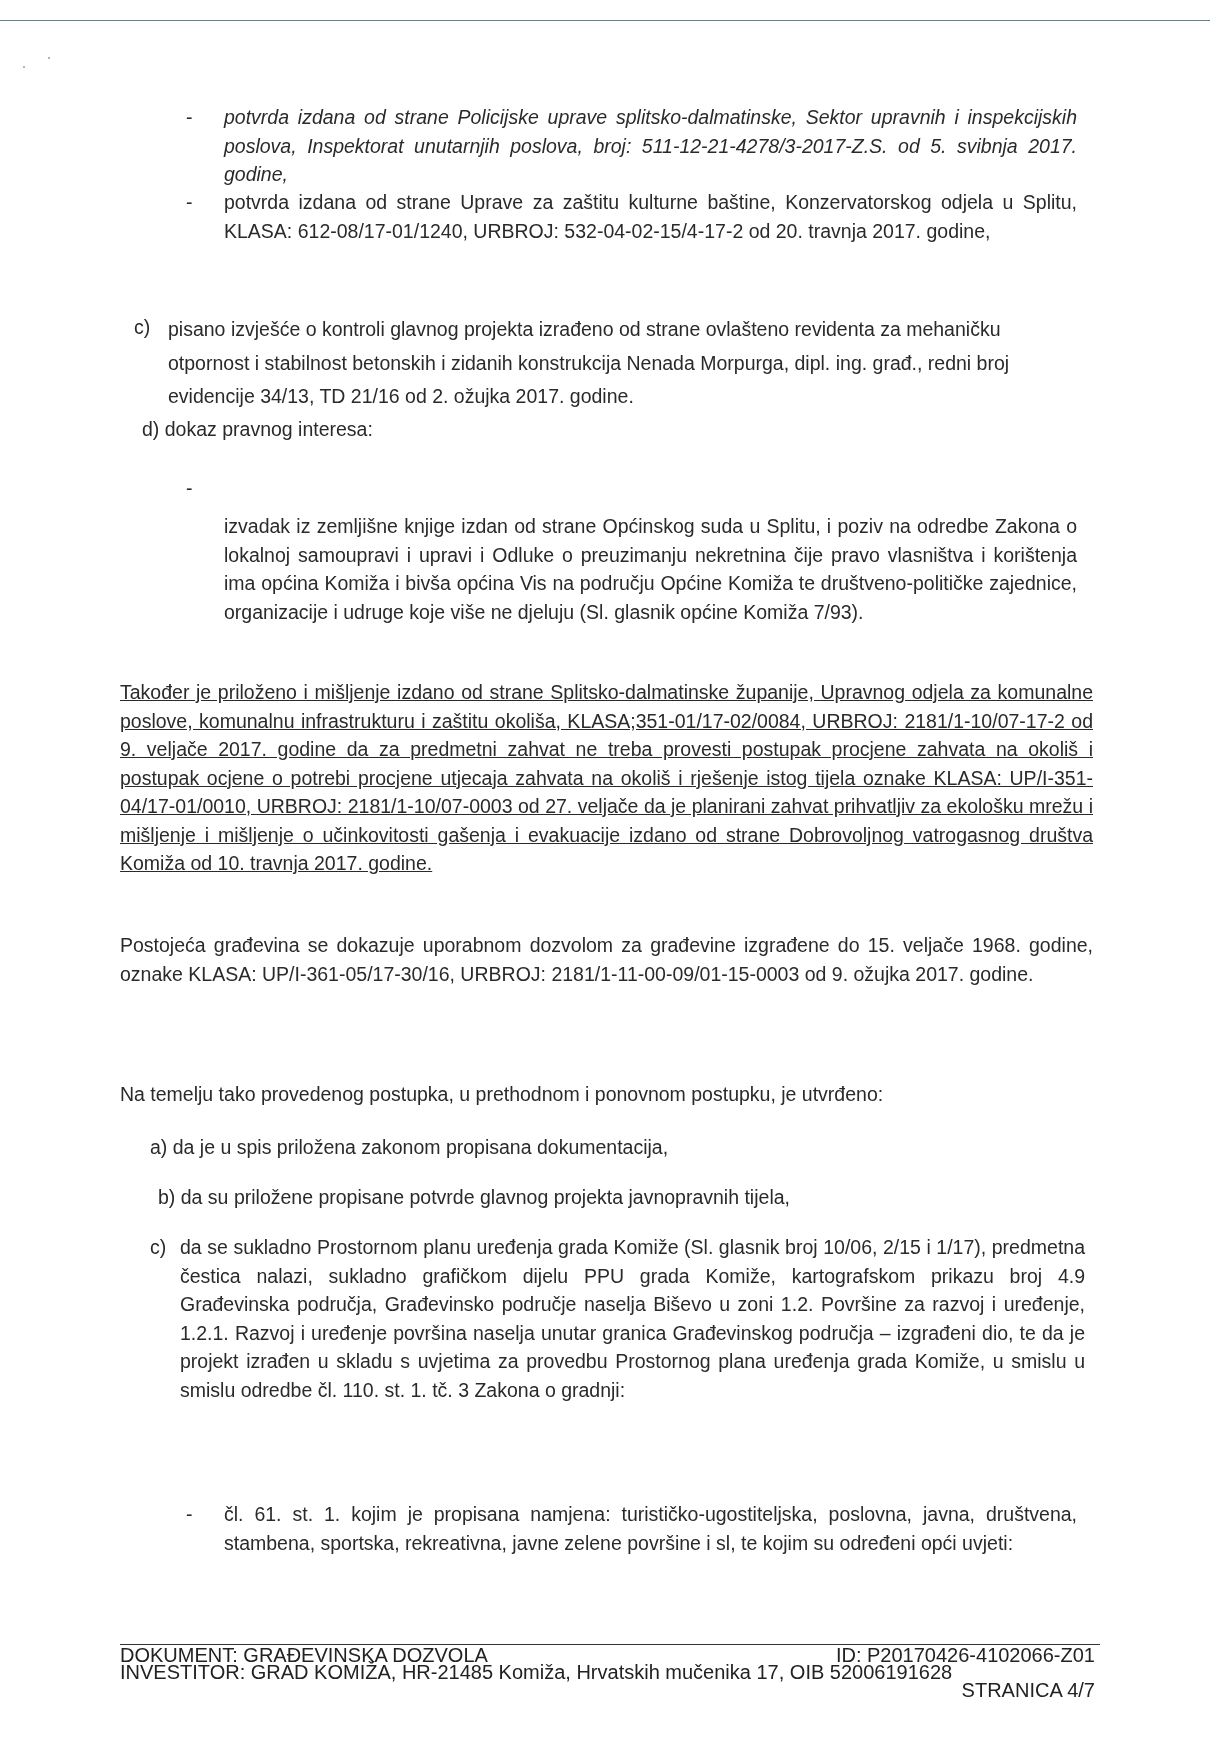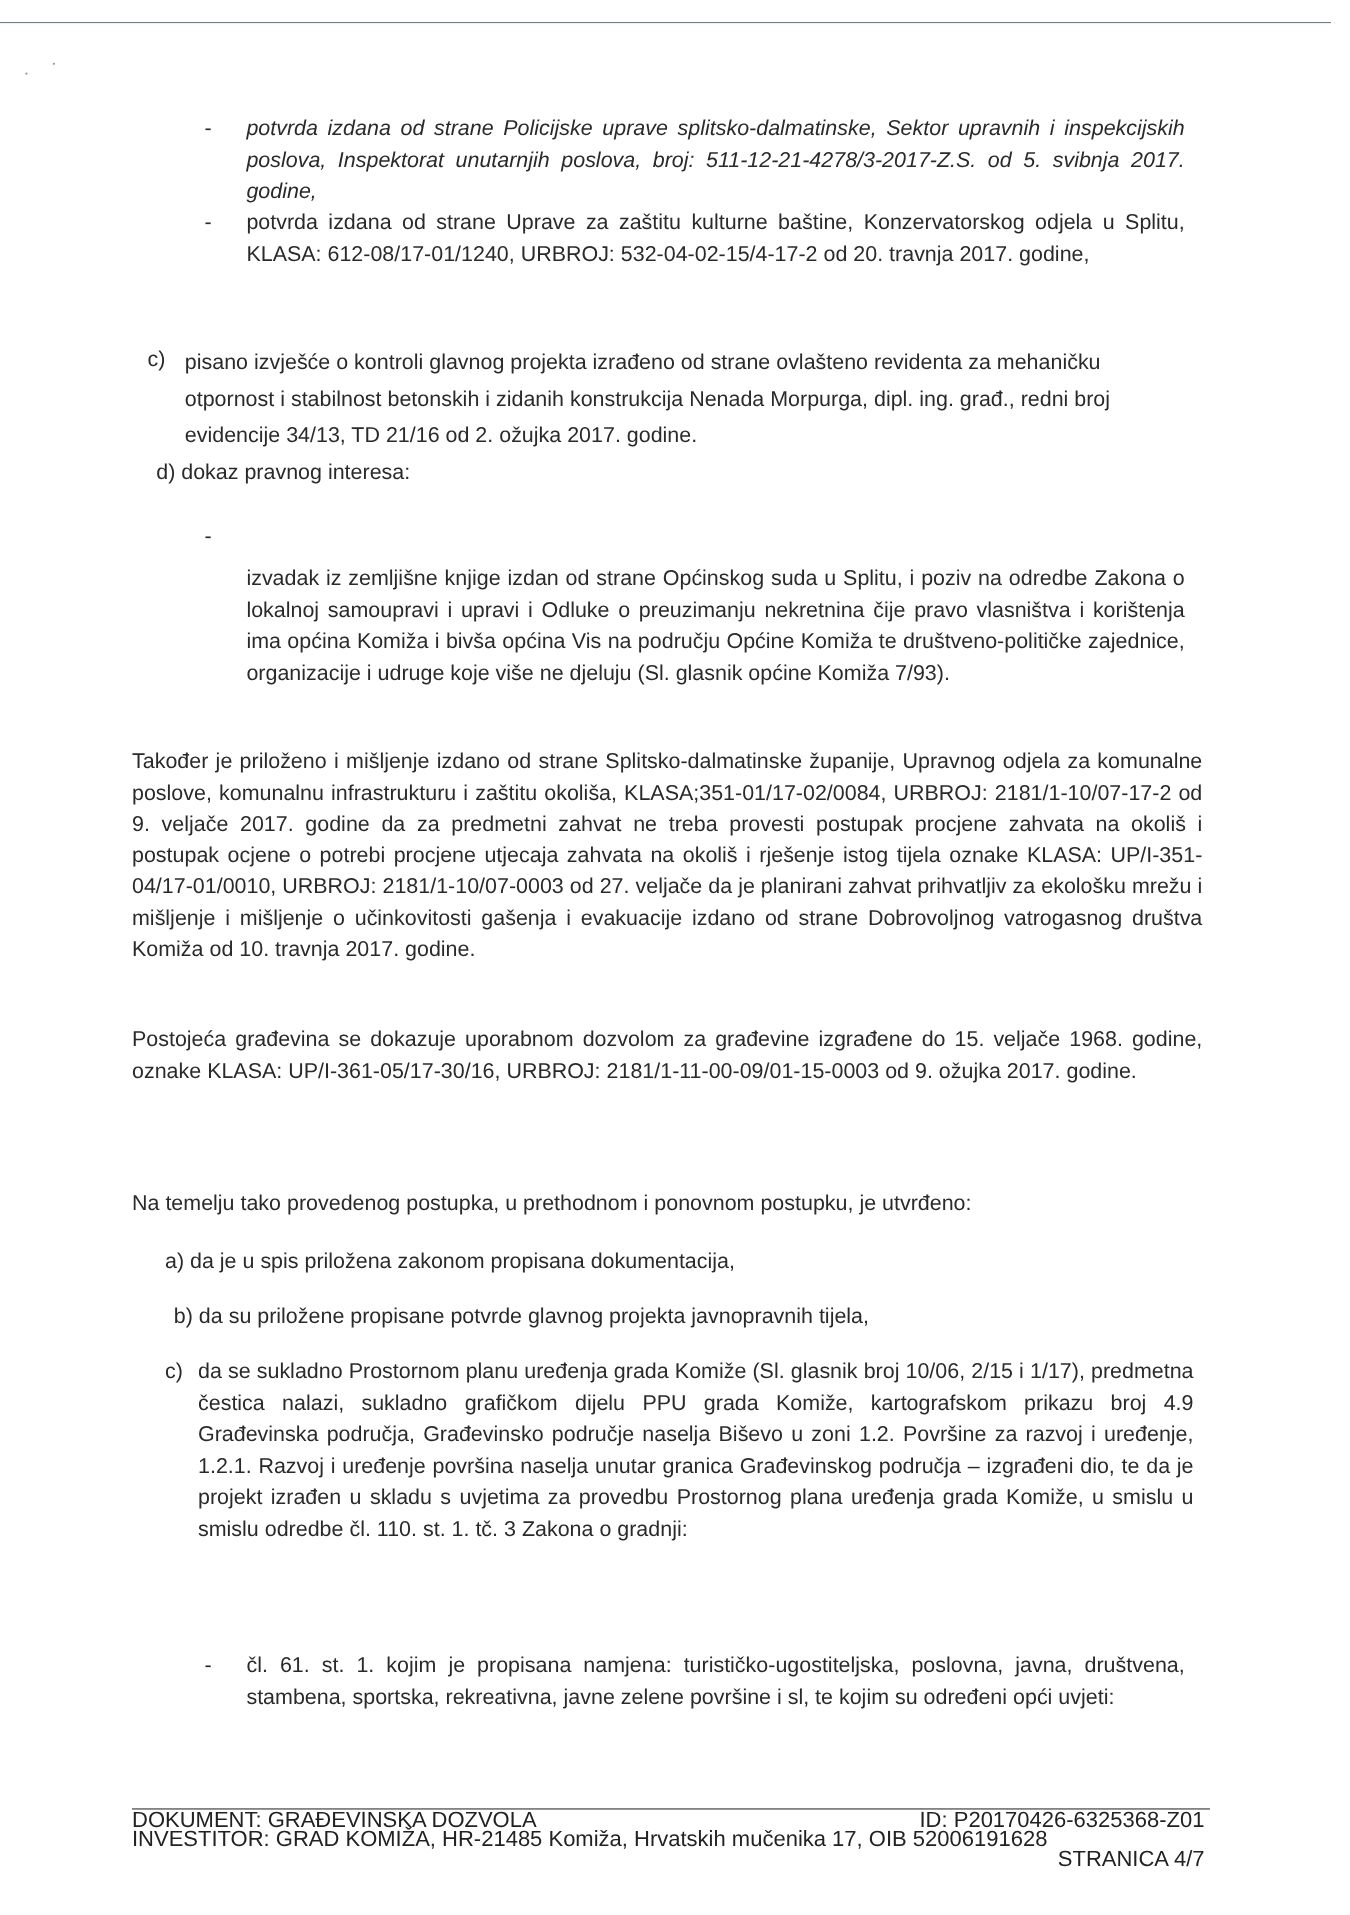--- a/index.html
+++ b/index.html
@@ -19,21 +19,21 @@
   #b2 { left:224px; top:188px; width:853px; }
   #b2d { left:186px; top:188px; }
 
   #c-label { left:134px; top:313px; }
   #c-text { left:168px; top:313px; width:900px; line-height:33.5px; }
 
   #d-label { left:142px; top:415px; }
   #b3 { left:224px; top:496px; width:853px;margin-top:16px; }
   #b3d { left:186px; top:474px; }
 
-  #p1 { left:120px; top:678px; width:973px; }
+  #p1 { left:120px; top:678px; width:973px;text-decoration:underline; }
   #p2 { left:120px; top:931px; width:973px; }
   #p3 { left:120px; top:1080px; width:973px; }
 
   #la { left:150px; top:1133px; }
   #lb { left:158px; top:1183px; }
   #lc-label { left:150px; top:1233px; }
   #lc { left:180px; top:1233px; width:905px; }
 
   #b4 { left:224px; top:1500px; width:853px; }
   #b4d { left:186px; top:1500px; }
@@ -78,21 +78,21 @@
   <div class="block justify" id="lc">da se sukladno Prostornom planu uređenja grada Komiže (Sl. glasnik broj 10/06, 2/15 i 1/17), predmetna čestica nalazi, sukladno grafičkom dijelu PPU grada Komiže, kartografskom prikazu broj 4.9 Građevinska područja, Građevinsko područje naselja Biševo u zoni 1.2. Površine za razvoj i uređenje, 1.2.1. Razvoj i uređenje površina naselja unutar granica Građevinskog područja – izgrađeni dio, te da je projekt izrađen u skladu s uvjetima za provedbu Prostornog plana uređenja grada Komiže, u smislu u smislu odredbe čl. 110. st. 1. tč. 3 Zakona o gradnji:</div>
 
   <span class="block" id="b4d">-</span>
   <div class="block justify" id="b4">čl. 61. st. 1. kojim je propisana namjena: turističko-ugostiteljska, poslovna, javna, društvena, stambena, sportska, rekreativna, javne zelene površine i sl, te kojim su određeni opći uvjeti:</div>
 </main>
 
 <footer>
   <div class="footer-rule"></div>
   <div class="footer" id="f1">
     <span>DOKUMENT: GRAĐEVINSKA DOZVOLA</span>
-    <span class="right">ID: P20170426-6325368-Z01</span>
+    <span class="right">ID: P20170426-4102066-Z01</span>
   </div>
   <div class="footer" id="f2">
     <span>INVESTITOR: GRAD KOMIŽA, HR-21485 Komiža, Hrvatskih mučenika 17, OIB 52006191628</span>
   </div>
   <div class="footer" id="f3">
     <span class="right">STRANICA 4/7</span>
   </div>
 </footer>
 
 </body></html>

